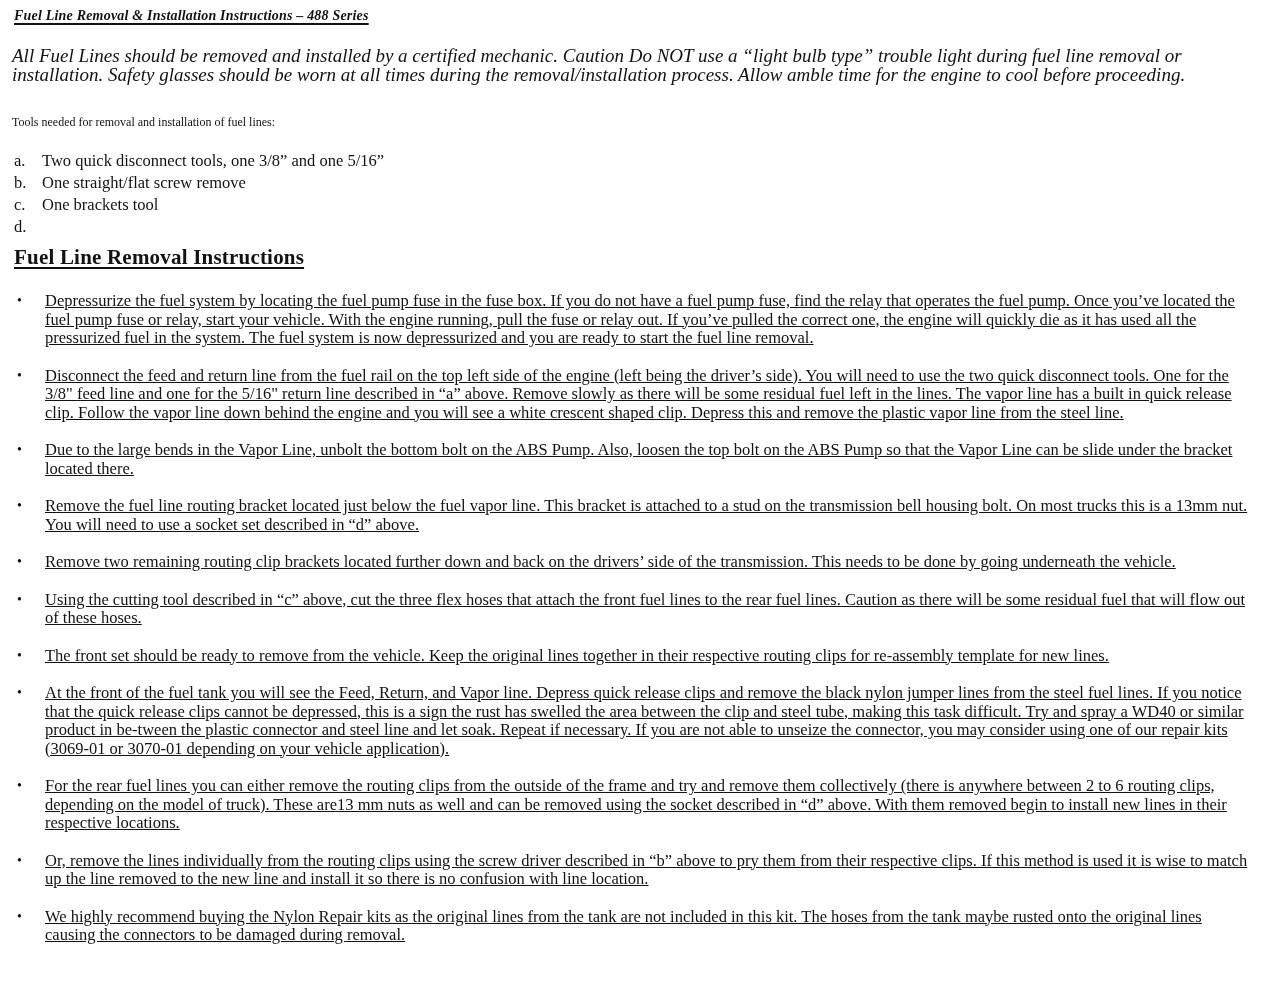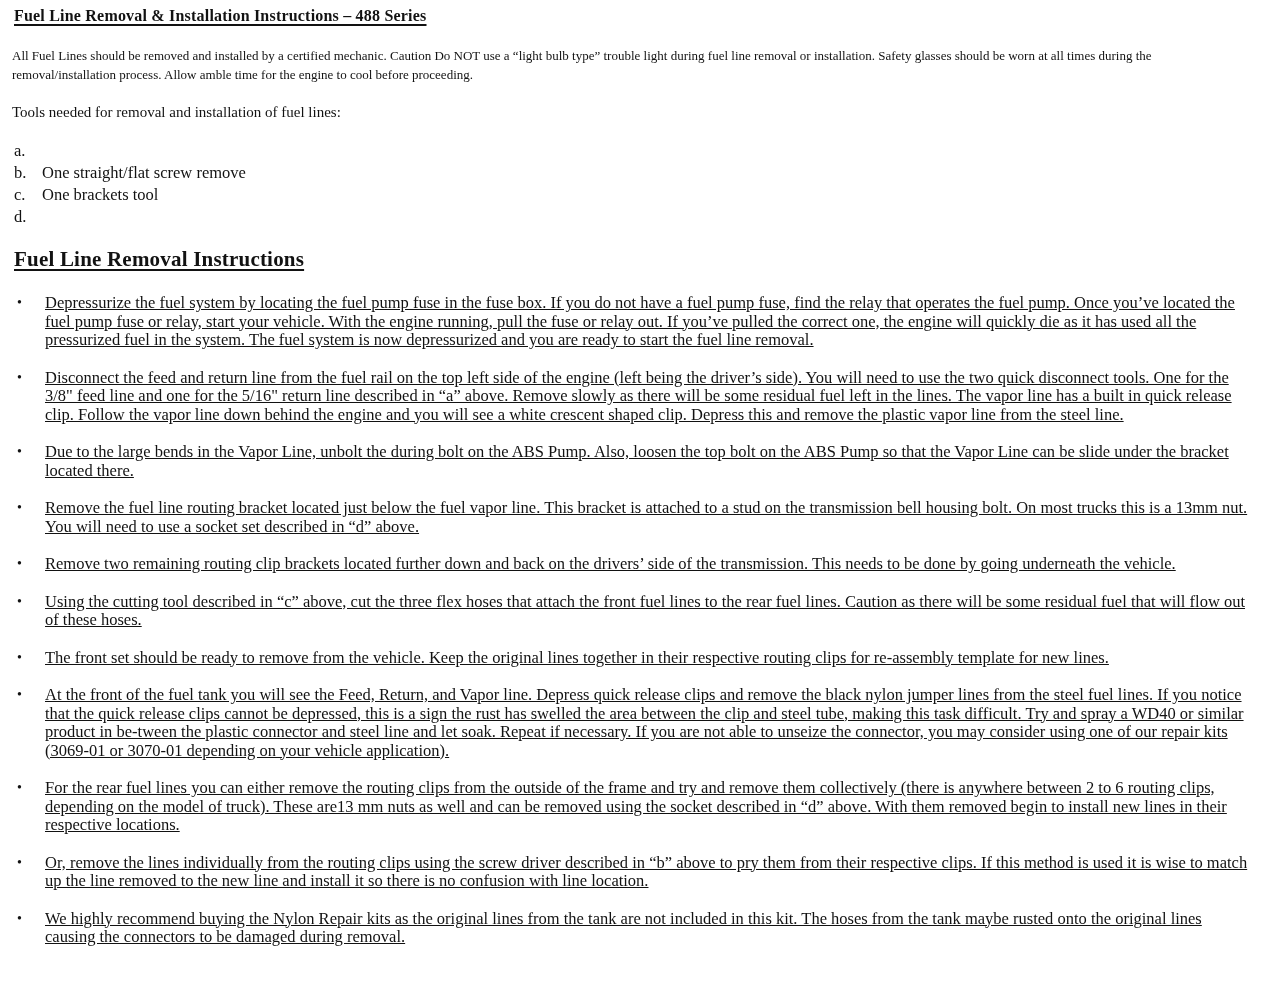--- a/index.html
+++ b/index.html
@@ -14,57 +14,59 @@
     -webkit-font-smoothing: antialiased;
   }
   .page {
     box-sizing: border-box;
     width: 1280px;
     min-height: 989px;
     padding: 2px 14px 24px 12px;
     background: #ffffff;
   }
   .doc-title {
-    font-size: 16px;
+    font-size: 14px;
     font-weight: bold;
     margin: 0 0 0 2px;
     line-height: 28px;
     letter-spacing: 0.2px;
     text-decoration: underline;
     text-decoration-thickness: 2px;
     text-underline-offset: 3px;
     display: inline-block;
+    font-style: italic;
   }
   .intro {
     margin: 16px 0 0 0;
-    font-size: 13px;
+    font-size: 19px;
     line-height: 19px;
     padding-right: 10px;
+    font-style: italic;
   }
   .tools-heading {
-    margin: 19px 0 0 0;
-    font-size: 15px;
+    margin: 29px 0 0 0;
+    font-size: 12px;
     line-height: 19px;
   }
   .tool-list {
     margin-top: 18px;
   }
   .tool-row {
     display: flex;
     font-size: 16.5px;
     line-height: 22px;
   }
   .tool-row .marker {
     flex: 0 0 28px;
     padding-left: 2px;
   }
   .section-heading {
     font-size: 21px;
     font-weight: bold;
-    margin: 18px 0 0 2px;
+    margin: 6px 0 0 2px;
     line-height: 27px;
     letter-spacing: 0.2px;
     text-decoration: underline;
     text-decoration-thickness: 2px;
     text-underline-offset: 3px;
     display: inline-block;
   }
   .steps {
     margin-top: 21px;
   }
@@ -92,20 +94,21 @@
 
   <h1 class="doc-title">Fuel Line Removal &amp; Installation Instructions – 488 Series</h1>
 
   <p class="intro">All Fuel Lines should be removed and installed by a certified mechanic. Caution Do NOT use a “light bulb type” trouble light during fuel line removal or installation. Safety glasses should be worn at all times during the removal/installation process. Allow amble time for the engine to cool before proceeding.</p>
 
   <p class="tools-heading">Tools needed for removal and installation of fuel lines:</p>
 
   <div class="tool-list">
     <div class="tool-row">
       <span class="marker">a.</span>
+      <span class="tool-text">Two quick disconnect tools, one 3/8” and one 5/16”</span>
     </div>
     <div class="tool-row">
       <span class="marker">b.</span>
       <span class="tool-text">One straight/flat screw remove</span>
     </div>
     <div class="tool-row">
       <span class="marker">c.</span>
       <span class="tool-text">One brackets tool</span>
     </div>
     <div class="tool-row">
@@ -119,21 +122,21 @@
     <div class="step">
       <span class="bullet">•</span>
       <span class="step-text">Depressurize the fuel system by locating the fuel pump fuse in the fuse box. If you do not have a fuel pump fuse, find the relay that operates the fuel pump. Once you’ve located the fuel pump fuse or relay, start your vehicle. With the engine running, pull the fuse or relay out. If you’ve pulled the correct one, the engine will quickly die as it has used all the pressurized fuel in the system. The fuel system is now depressurized and you are ready to start the fuel line removal.</span>
     </div>
     <div class="step">
       <span class="bullet">•</span>
       <span class="step-text">Disconnect the feed and return line from the fuel rail on the top left side of the engine (left being the driver’s side). You will need to use the two quick disconnect tools. One for the 3/8" feed line and one for the 5/16" return line described in “a” above. Remove slowly as there will be some residual fuel left in the lines. The vapor line has a built in quick release clip. Follow the vapor line down behind the engine and you will see a white crescent shaped clip. Depress this and remove the plastic vapor line from the steel line.</span>
     </div>
     <div class="step">
       <span class="bullet">•</span>
-      <span class="step-text">Due to the large bends in the Vapor Line, unbolt the during bolt on the ABS Pump. Also, loosen the top bolt on the ABS Pump so that the Vapor Line can be slide under the bracket located there.</span>
+      <span class="step-text">Due to the large bends in the Vapor Line, unbolt the bottom bolt on the ABS Pump. Also, loosen the top bolt on the ABS Pump so that the Vapor Line can be slide under the bracket located there.</span>
     </div>
     <div class="step">
       <span class="bullet">•</span>
       <span class="step-text">Remove the fuel line routing bracket located just below the fuel vapor line. This bracket is attached to a stud on the transmission bell housing bolt. On most trucks this is a 13mm nut. You will need to use a socket set described in “d” above.</span>
     </div>
     <div class="step">
       <span class="bullet">•</span>
       <span class="step-text">Remove two remaining routing clip brackets located further down and back on the drivers’ side of the transmission. This needs to be done by going underneath the vehicle.</span>
     </div>
     <div class="step">

